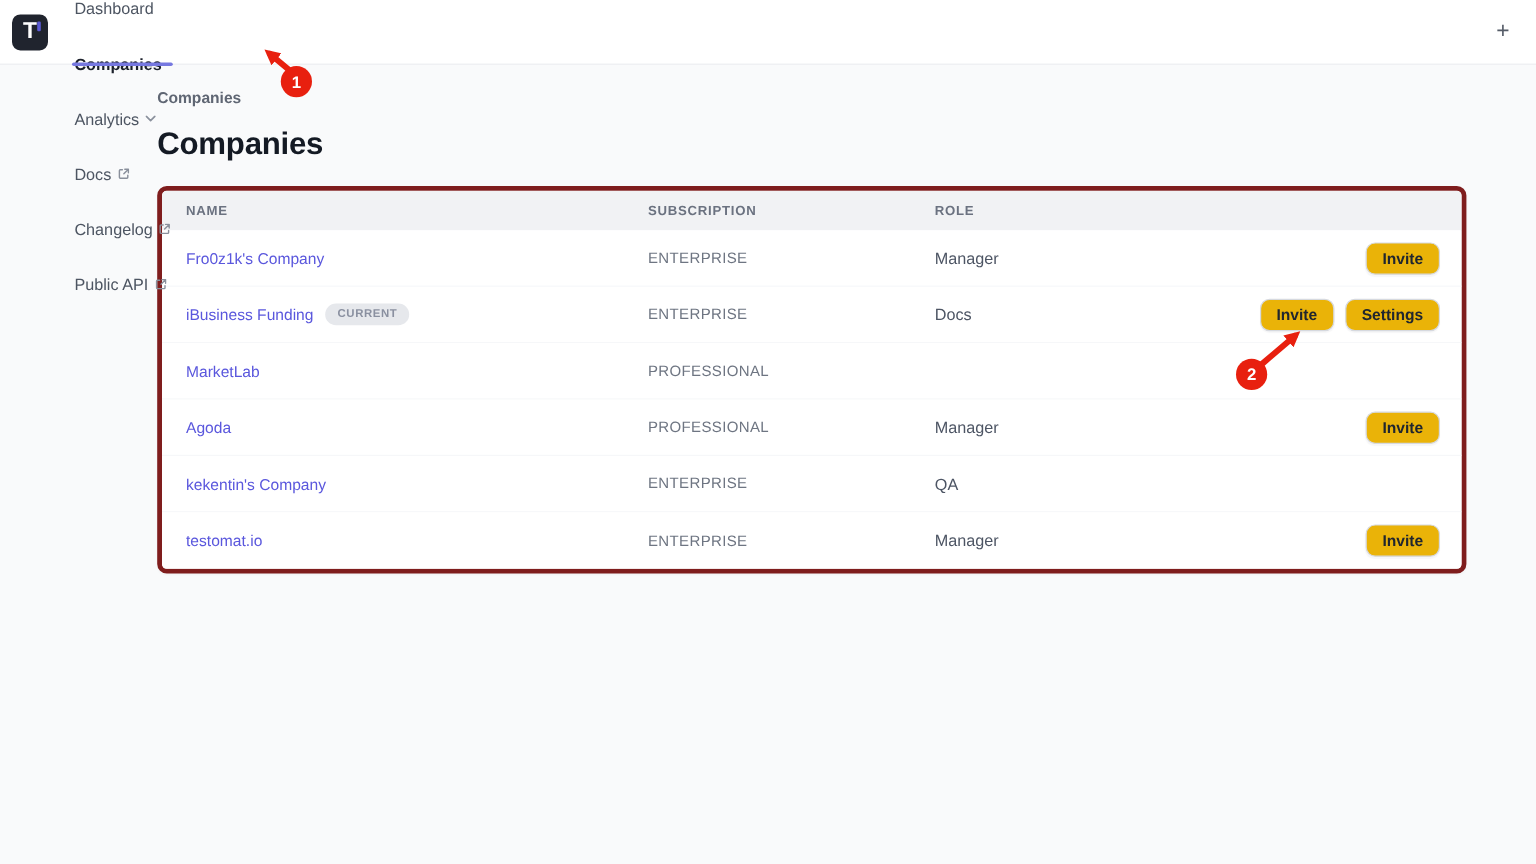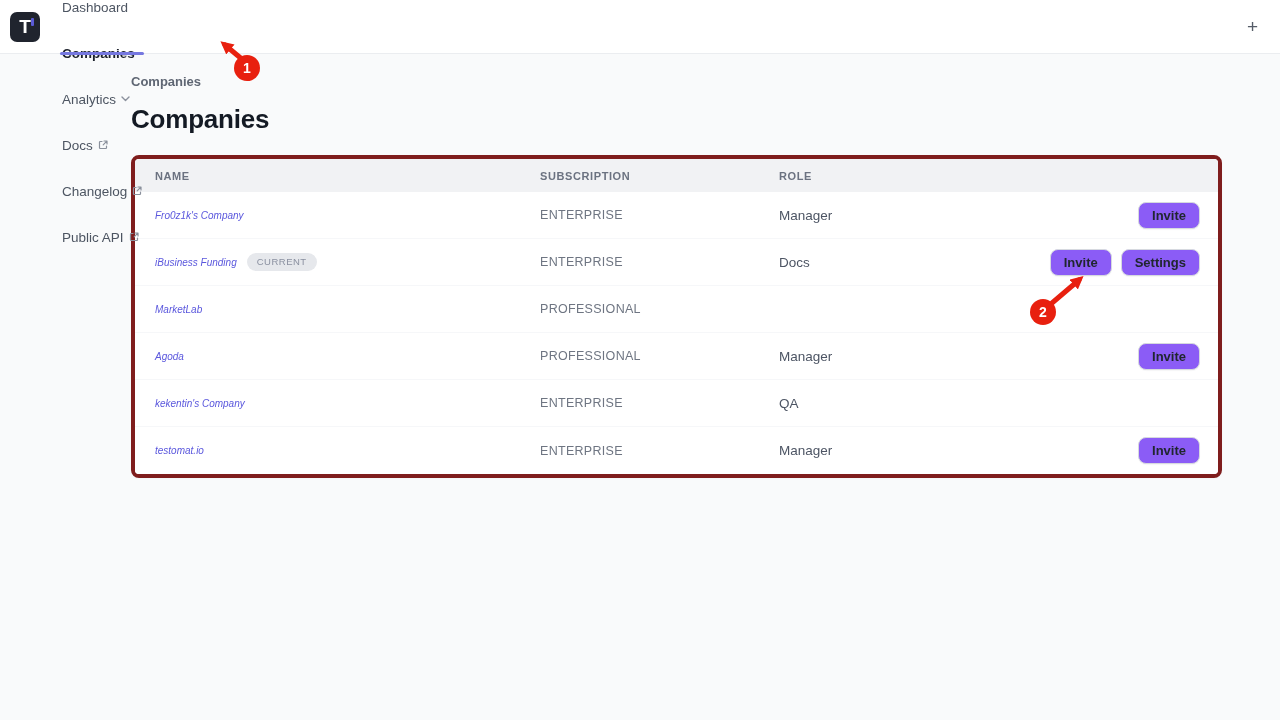--- a/index.html
+++ b/index.html
@@ -130,47 +130,46 @@
     grid-template-columns: 385px 239px 1fr auto;
     align-items: center;
     height: 47px;
     padding: 0 18px 0 20px;
     border-bottom: 1px solid #f6f7f9;
     background: #ffffff;
   }
   .trow:last-child { border-bottom: none; }
   .name-cell { display: flex; align-items: center; }
   .co-name {
-    font-size: 10px;
+    font-size: 13px;
     color: #5a57dd;
     font-weight: 500;
     cursor: pointer;
     text-decoration: none;
-    font-style: italic;
   }
   .badge {
     margin-left: 10px;
     background: #e6e8ec;
     color: #8a90a0;
     font-size: 9.5px;
-    font-weight: 400;
+    font-weight: 700;
     letter-spacing: 0.5px;
     padding: 4px 10px;
     border-radius: 10px;
     line-height: 1;
   }
   .sub {
     font-size: 12.5px;
     color: #6e7582;
     letter-spacing: 0.3px;
   }
   .role { font-size: 13.5px; color: #4d5564; }
   .actions { display: flex; gap: 9px; justify-content: flex-end; }
   .btn {
-    background: #8b5cf6;
+    background: #eab308;
     border: 1px solid #d6d9df;
     border-radius: 8px;
     font-family: "Liberation Sans", sans-serif;
     font-size: 13px;
     font-weight: 600;
     color: #20262f;
     padding: 5px 13px;
     height: 27px;
     line-height: 1;
     cursor: pointer;

